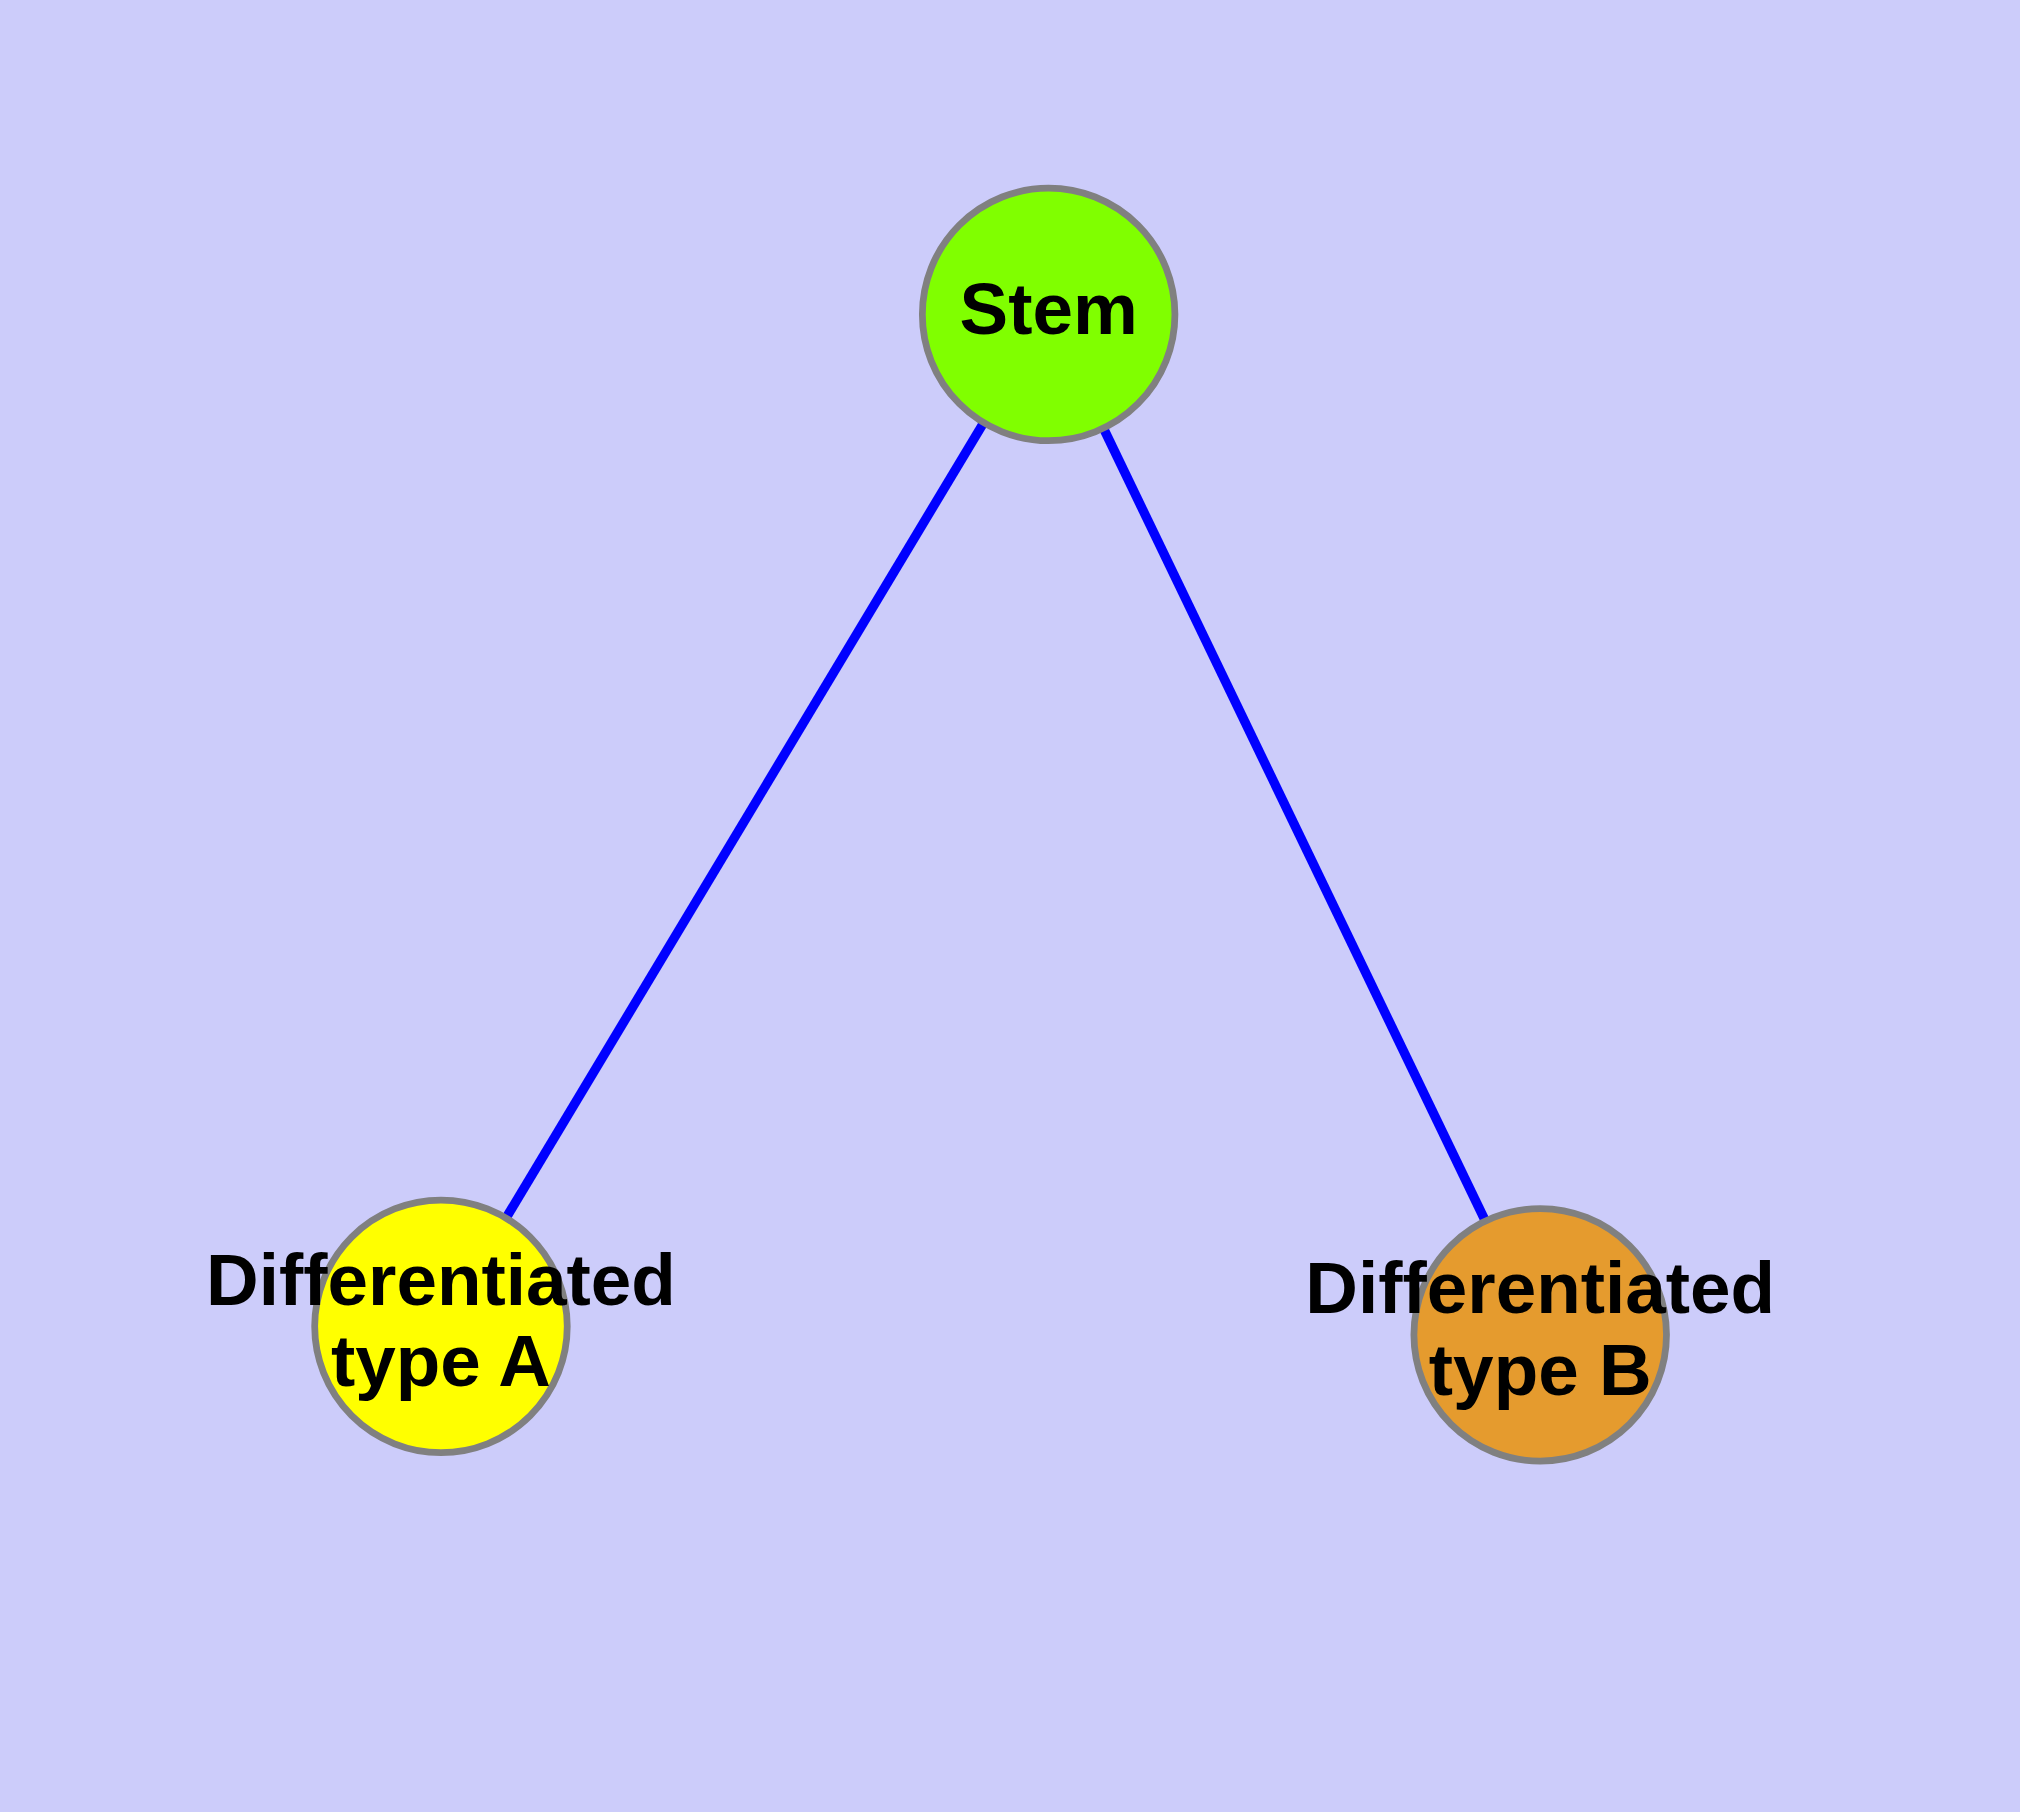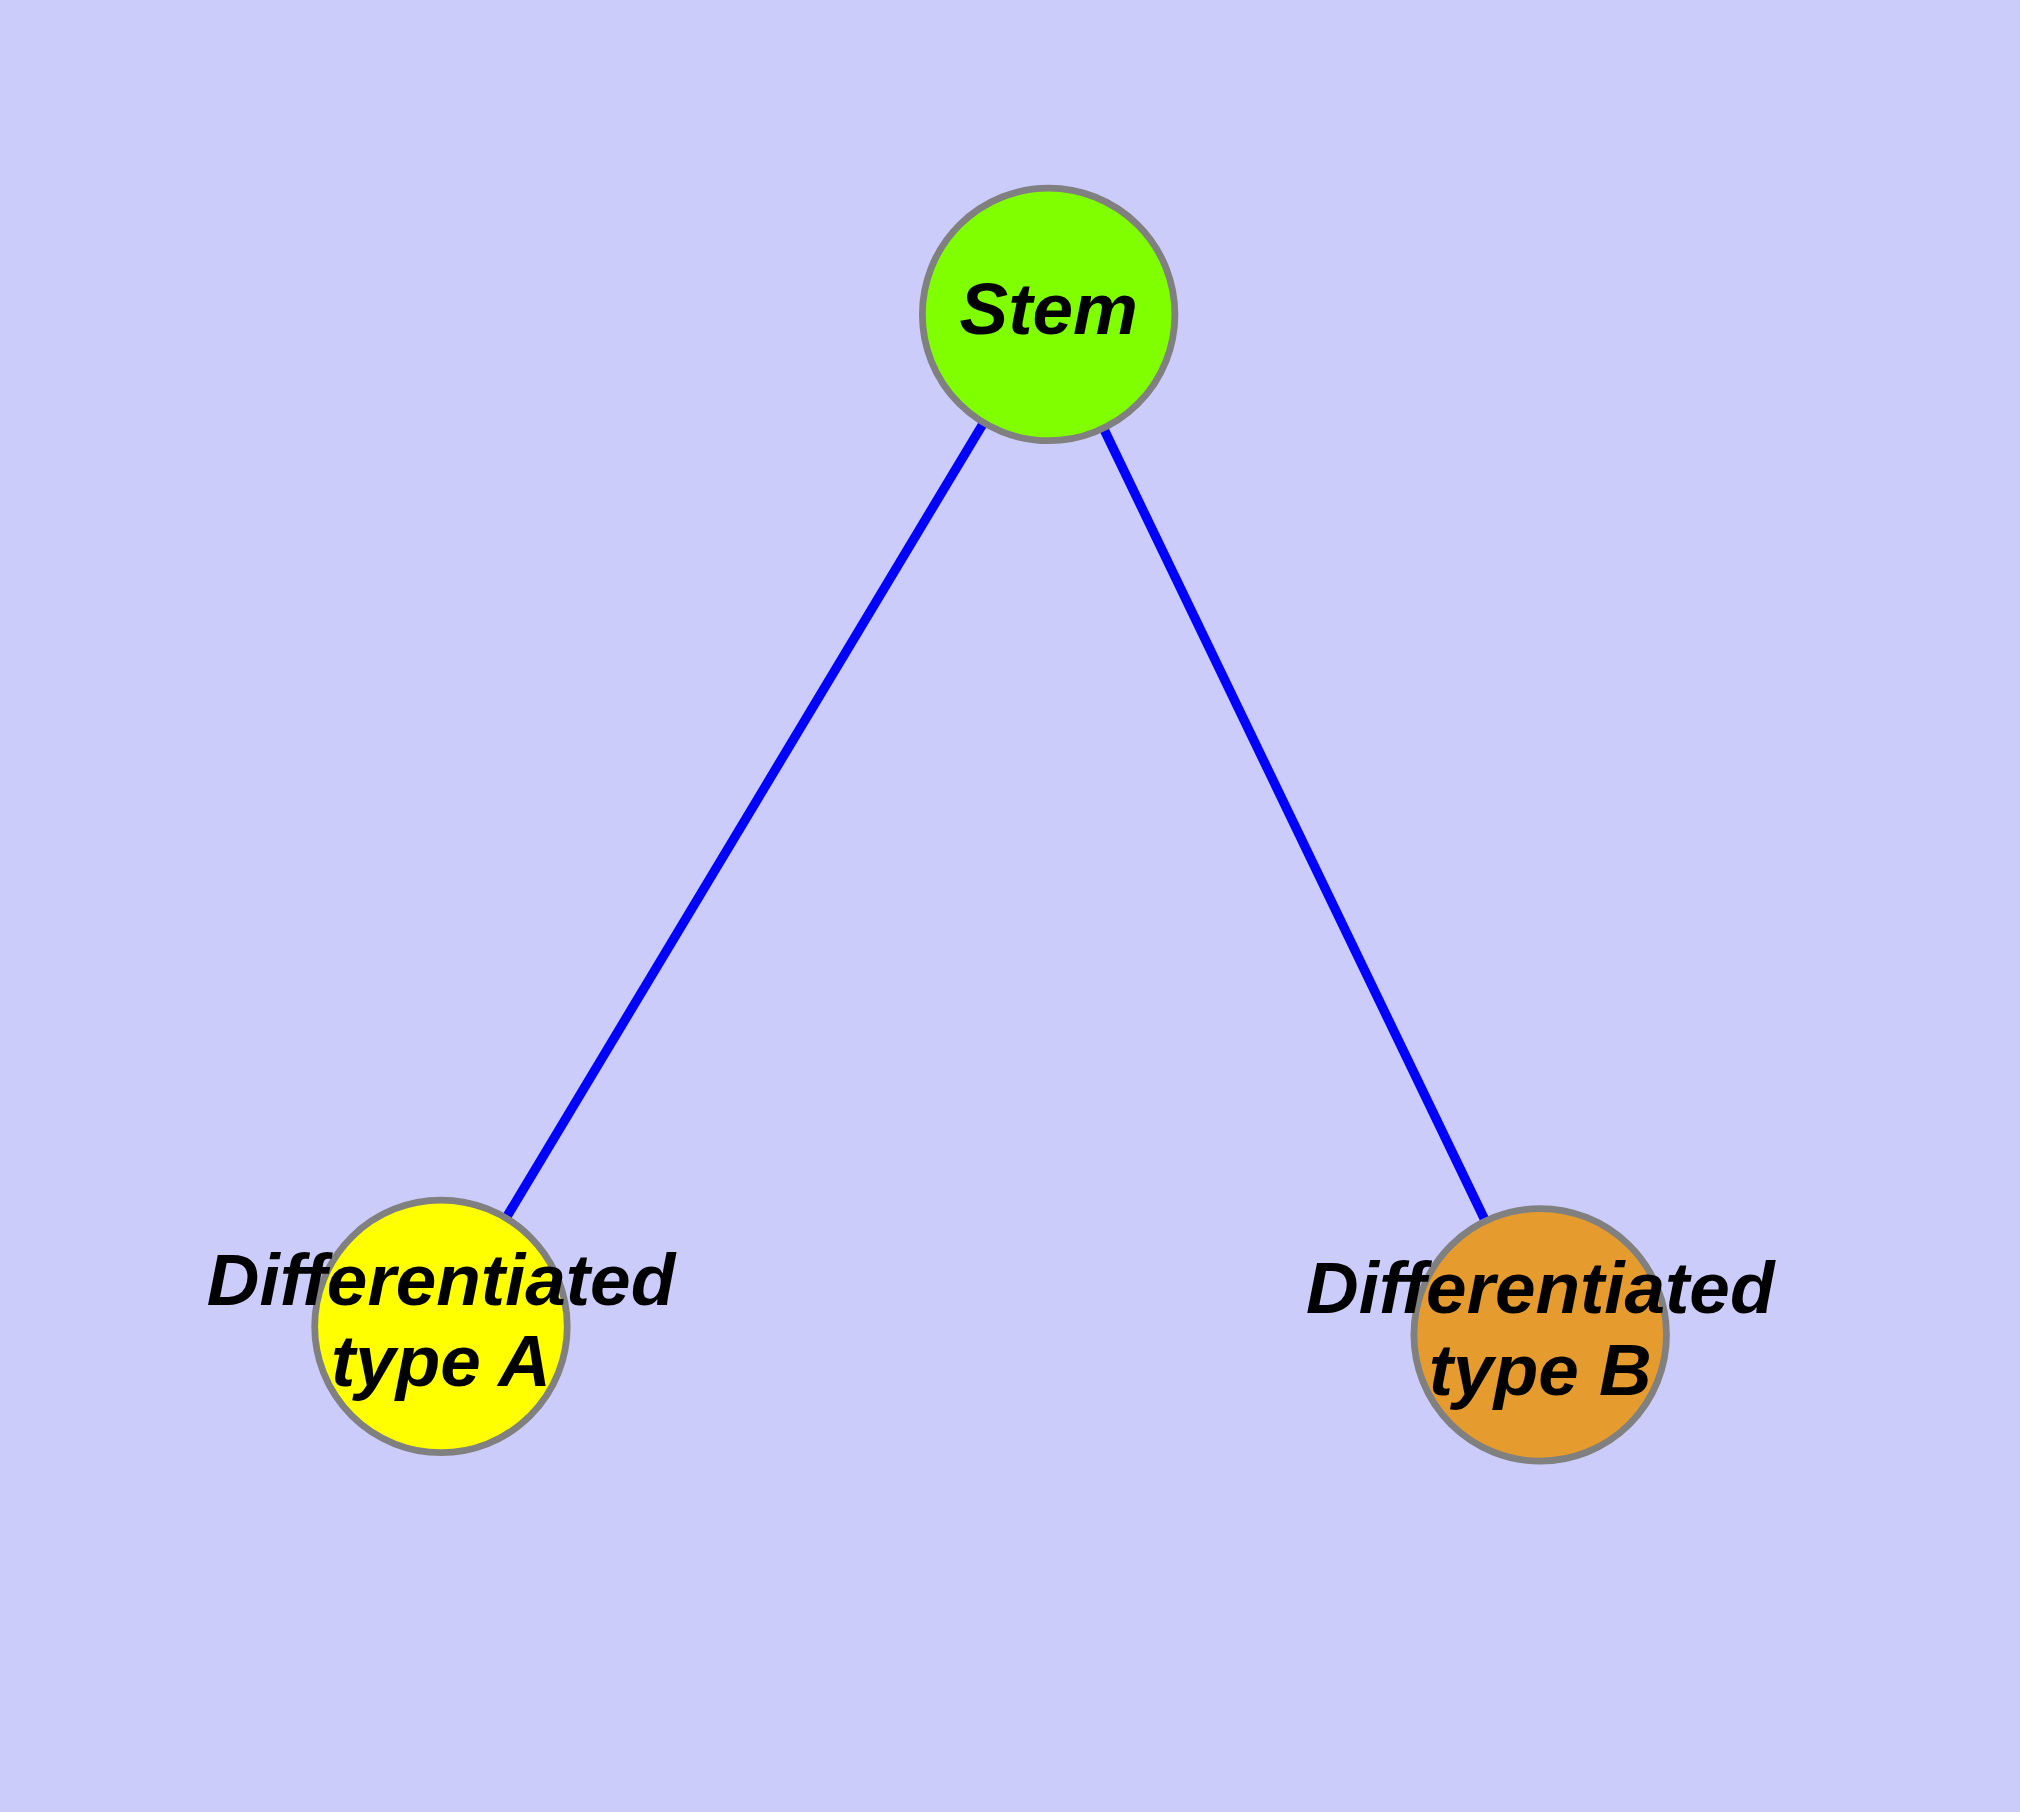--- a/index.html
+++ b/index.html
@@ -7,21 +7,20 @@
     margin: 0;
     padding: 0;
     background: #ffffff;
   }
   #canvas {
     position: relative;
     width: 2021px;
     height: 1812px;
     overflow: hidden;
     font-family: "Liberation Sans", "DejaVu Sans", sans-serif;
-    font-style: italic;
   }
   #graph-svg {
     position: absolute;
     left: 0;
     top: 0;
     width: 2021px;
     height: 1812px;
     display: block;
   }
   .node-label {

